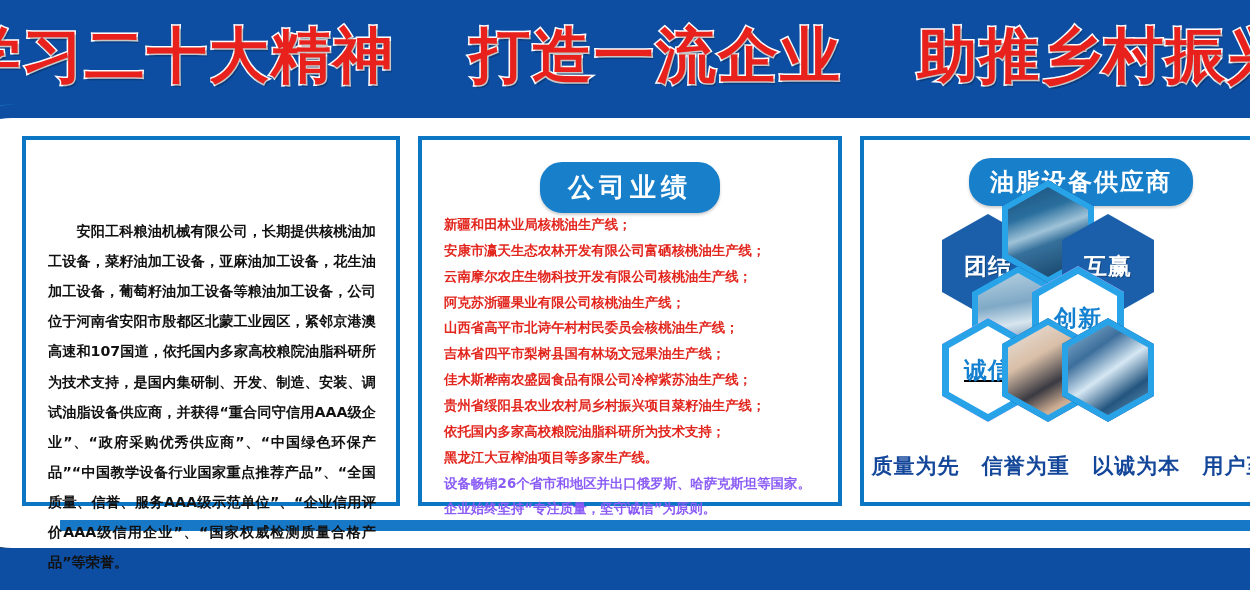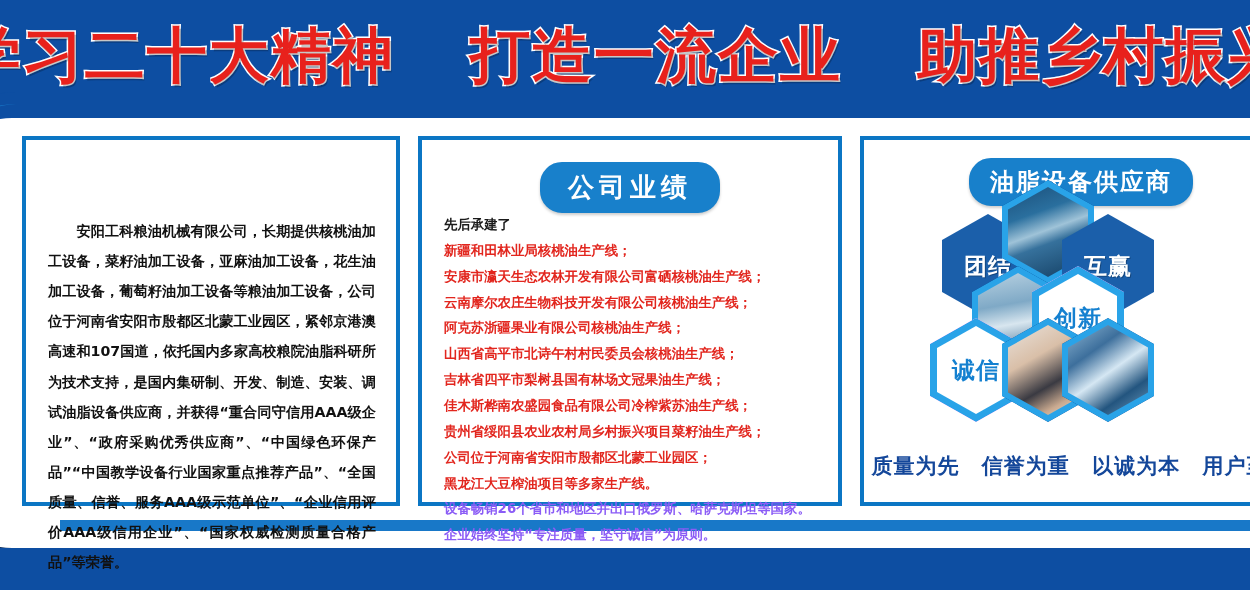--- a/index.html
+++ b/index.html
@@ -169,30 +169,29 @@
   <div class="bottombar"></div>
   <div class="bottombar2"></div>
 
   <div class="panel" id="panel-left">
     <div class="body-text"><span class="indent"></span><span>安阳工科粮油机械有限公司，长期提供核桃油加工设备，菜籽油加工设备，亚麻油加工设备，花生油加工设备，葡萄籽油加工设备等粮油加工设备，公司位于河南省安阳市殷都区北蒙工业园区，紧邻京港澳高速和107国道，依托国内多家高校粮院油脂科研所为技术支持，是国内集研制、开发、制造、安装、调试油脂设备供应商，并获得“重合同守信用AAA级企业”、“政府采购优秀供应商”、“中国绿色环保产品”“中国教学设备行业国家重点推荐产品”、“全国质量、信誉、服务AAA级示范单位”、“企业信用评价AAA级信用企业”、“国家权威检测质量合格产品”等荣誉。</span></div>
   </div>
 
   <div class="panel" id="panel-mid">
     <div class="badge">公司业绩</div>
     <div class="mid-body">
-      <div class="lead">先后承建了</div>
       <div class="red">新疆和田林业局核桃油生产线；</div>
       <div class="red">安康市瀛天生态农林开发有限公司富硒核桃油生产线；</div>
       <div class="red">云南摩尔农庄生物科技开发有限公司核桃油生产线；</div>
       <div class="red">阿克苏浙疆果业有限公司核桃油生产线；</div>
       <div class="red">山西省高平市北诗午村村民委员会核桃油生产线；</div>
       <div class="red">吉林省四平市梨树县国有林场文冠果油生产线；</div>
       <div class="red">佳木斯桦南农盛园食品有限公司冷榨紫苏油生产线；</div>
       <div class="red">贵州省绥阳县农业农村局乡村振兴项目菜籽油生产线；</div>
-      <div class="red">公司位于河南省安阳市殷都区北蒙工业园区；</div>
+      <div class="red">依托国内多家高校粮院油脂科研所为技术支持；</div>
       <div class="red">黑龙江大豆榨油项目等多家生产线。</div>
       <div class="tail">设备畅销26个省市和地区并出口俄罗斯、哈萨克斯坦等国家。</div>
       <div class="tail">企业始终坚持“专注质量，坚守诚信”为原则。</div>
     </div>
   </div>
 
   <div class="panel" id="panel-right">
     <div class="badge">油脂设备供应商</div>
 
     <div class="hexwrap">
@@ -218,21 +217,21 @@
       </div>
 
       <div class="hex outline" style="left:168px;top:68px;">
         <div class="inner">
           <div class="inner2">
             <span class="hex-label">创新</span>
           </div>
         </div>
       </div>
 
-      <div class="hex outline" style="left:66px;top:120px;">
+      <div class="hex outline" style="left:78px;top:120px;text-decoration:underline;">
         <div class="inner">
           <div class="inner2">
             <span class="hex-label">诚信</span>
           </div>
         </div>
       </div>
 
       <div class="hex photo" style="left:138px;top:120px;">
         <div class="ring">
           <div class="pic hands"></div>

